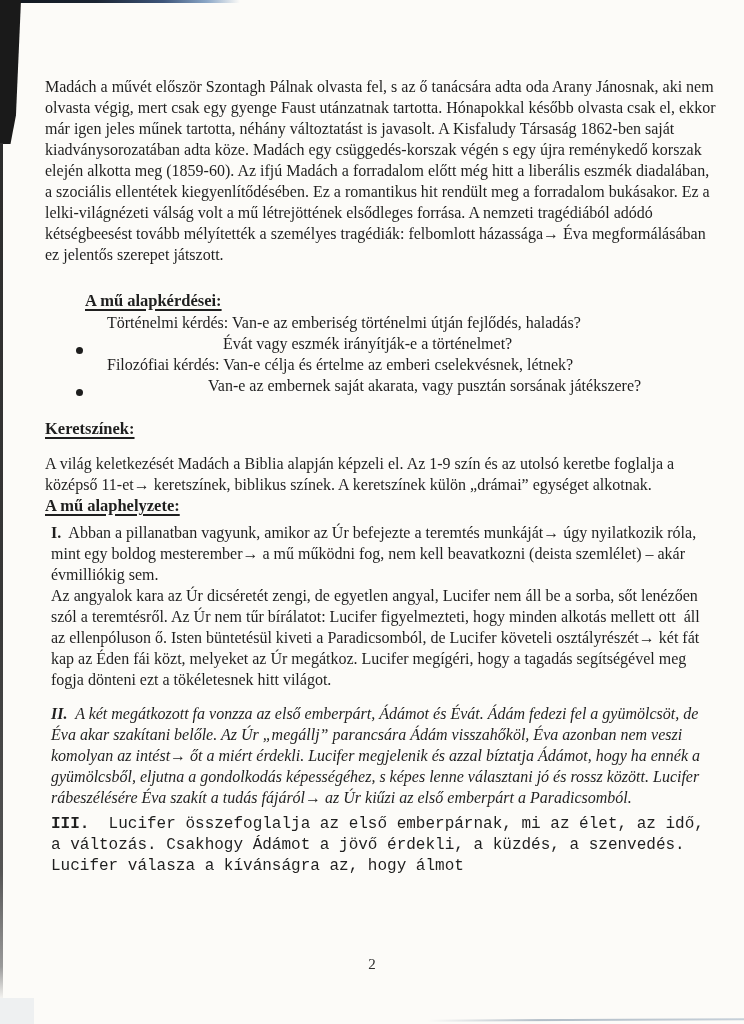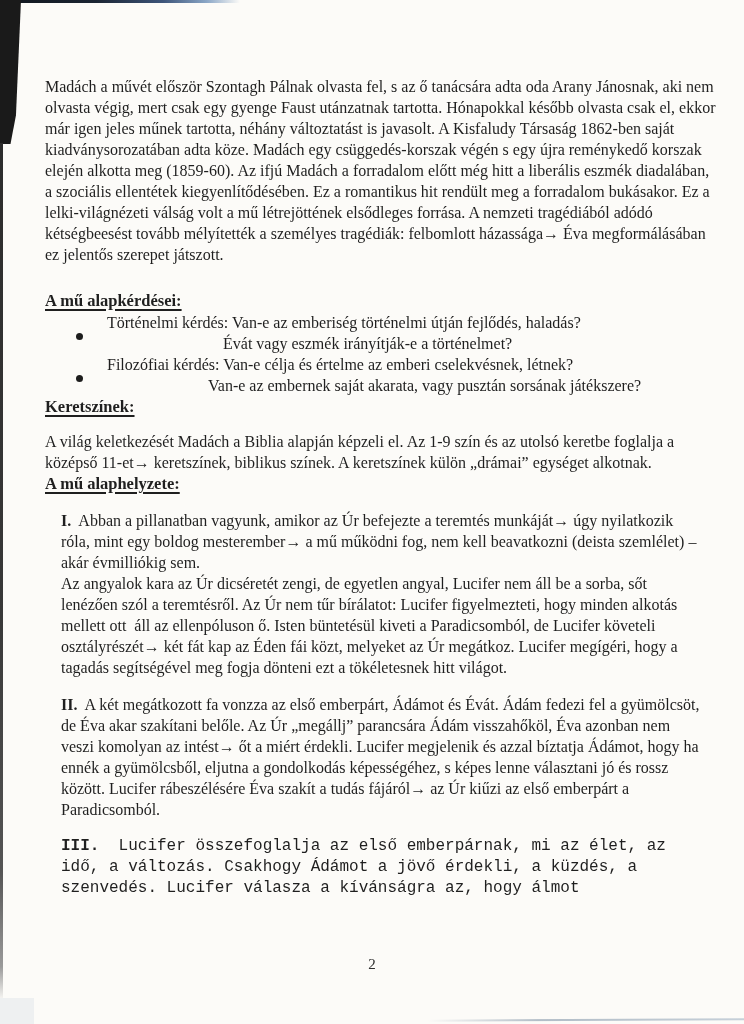--- a/index.html
+++ b/index.html
@@ -46,37 +46,37 @@
     font-size: 16px; line-height: 21px;
   }
   .para { margin: 0; white-space: pre-wrap; }
   .heading {
     margin: 0;
     font-size: 16.5px; font-weight: bold;
     text-decoration: underline;
     text-underline-offset: 3px;
     text-decoration-thickness: 1.5px;
   }
-  .h-alapkerdesei { margin-top: 25px; margin-bottom: 1px; }
-  .h-keret        { margin-bottom: 14px; }
+  .h-alapkerdesei { margin-top: 25px; margin-bottom: 1px; margin-left: 40px; }
+  .h-keret        { margin-top: 22px; margin-bottom: 14px; }
   .h-alaphelyzet  { margin-bottom: 0; }
 
-  .bullet-item { display: flex; align-items: center; }
+  .bullet-item { display: flex; align-items: flex-end; }
   .dot {
     flex: 0 0 auto;
     width: 7px; height: 7px; border-radius: 50%;
     background: #1d1d1d;
     margin: 7px 24px 0 31px;
   }
   .bullet-body { flex: 1 1 auto; }
   .sub-a { padding-left: 116px; }
   .sub-b { padding-left: 101px; }
 
-  .scene { margin: 16px; }
-  .scene-2 { margin-top: 13px; }
+  .scene { margin: 6px; }
+  .scene-2 { margin-top: 13px; font-style: italic; }
   .scene-3 { margin-top: 0; font-family: Liberation Mono, monospace; }
   .numeral { font-weight: bold; }
   .scene-text { white-space: pre-wrap; }
 
   .page-number {
     position: absolute;
     left: 0; top: 956px; width: 744px;
     text-align: center;
     font-size: 15px; color: #2e2e2e;
   }

